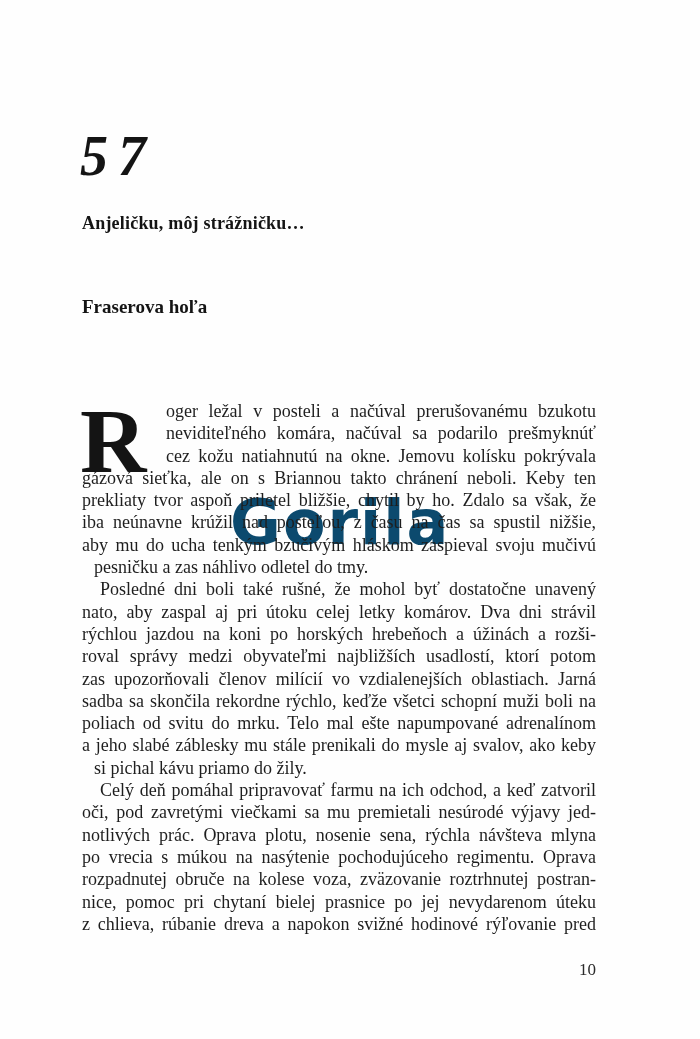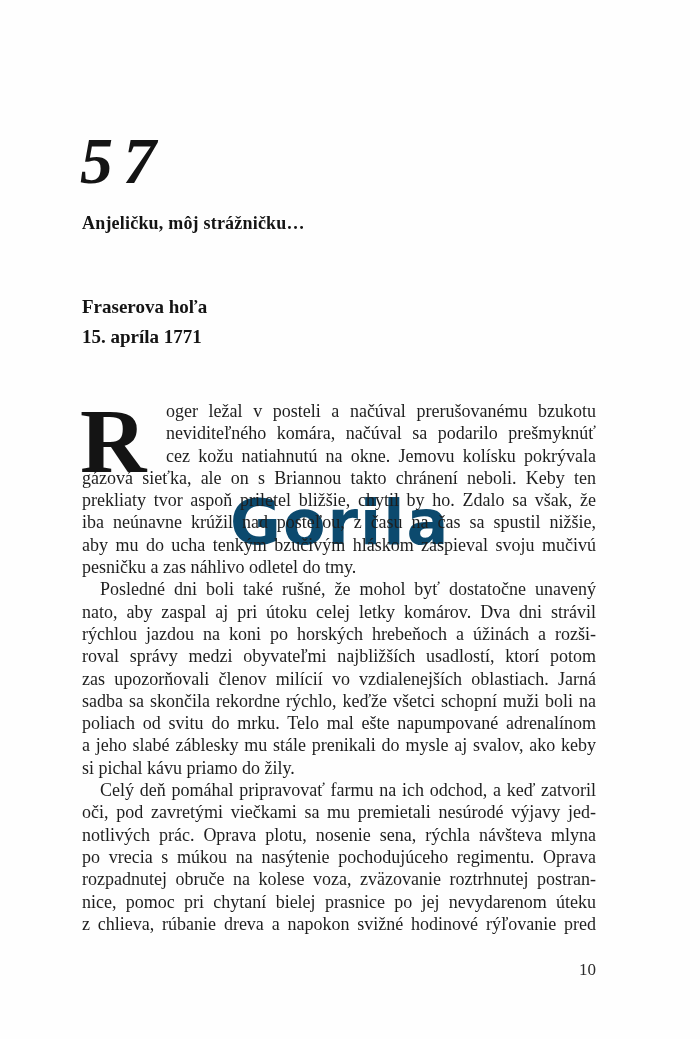--- a/index.html
+++ b/index.html
@@ -13,21 +13,21 @@
     height: 1039px;
     background: #fefefe;
     font-family: "Liberation Serif", serif;
     color: #1e1e1e;
     overflow: hidden;
   }
   .chapter-number {
     position: absolute;
     left: 80px;
     top: 128px;
-    font-size: 66px;
+    font-size: 56px;
     line-height: 1;
     font-weight: bold;
     font-style: italic;
     letter-spacing: 10px;
     color: #141414;
   }
   .chapter-title {
     position: absolute;
     left: 82px;
     top: 213px;
@@ -68,20 +68,21 @@
     line-height: 22.3px;
   }
   .para { position: relative; }
   .line {
     text-align: justify;
     text-align-last: justify;
     -moz-text-align-last: justify;
   }
   .line.ragged {
     text-align-last: left;
+    margin-left: 12px;
     -moz-text-align-last: left;
   }
   .line.beside-dropcap { margin-left: 84px; }
   .line.first-indent { text-indent: 18px; }
   .dropcap {
     position: absolute;
     left: -2px;
     top: -5px;
     font-size: 92px;
     line-height: 1;
@@ -101,21 +102,20 @@
 </head>
 <body>
 
 <div class="page">
   <div class="chapter-number">57</div>
 
   <h1 class="chapter-title">Anjeličku, môj strážničku…</h1>
 
   <div class="dateline">
     <div>Fraserova hoľa</div>
-    <div>15. apríla 1771</div>
   </div>
 
   <div class="watermark">Gorila</div>
 
   <div class="body-text">
       <div class="para">
         <span class="dropcap">R</span>
         <div class="line beside-dropcap">oger ležal v posteli a načúval prerušovanému bzukotu</div>
         <div class="line beside-dropcap">neviditeľného komára, načúval sa podarilo prešmyknúť</div>
         <div class="line beside-dropcap">cez kožu natiahnutú na okne. Jemovu kolísku pokrývala</div>

